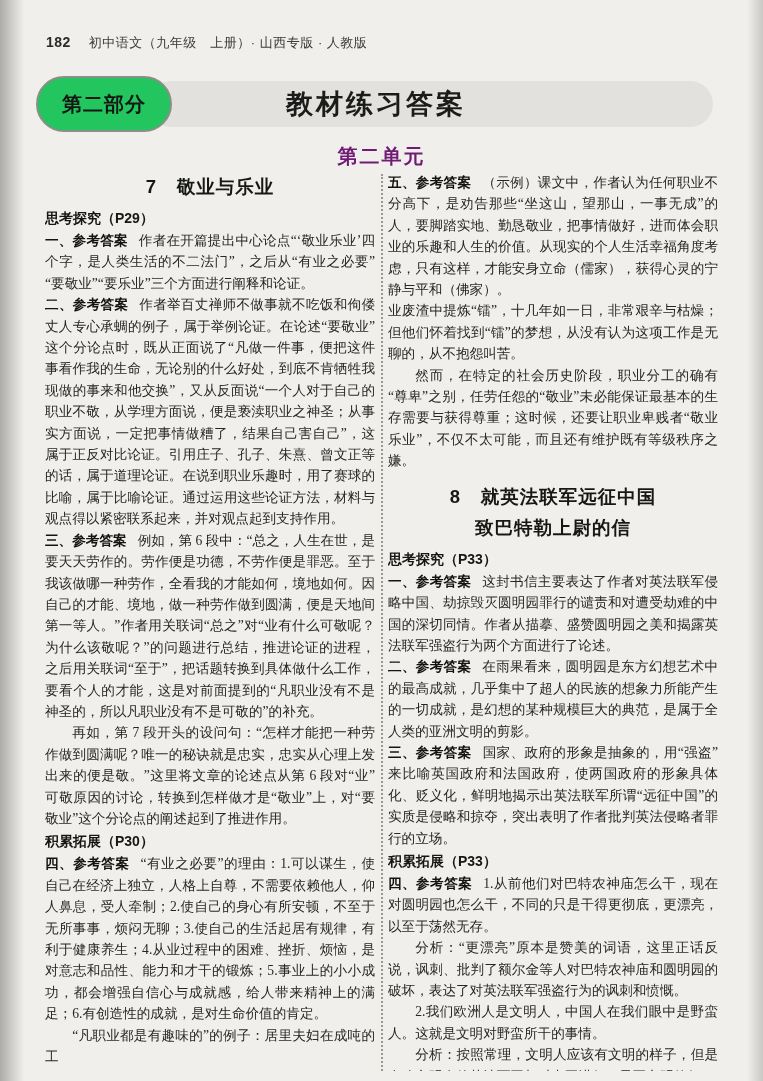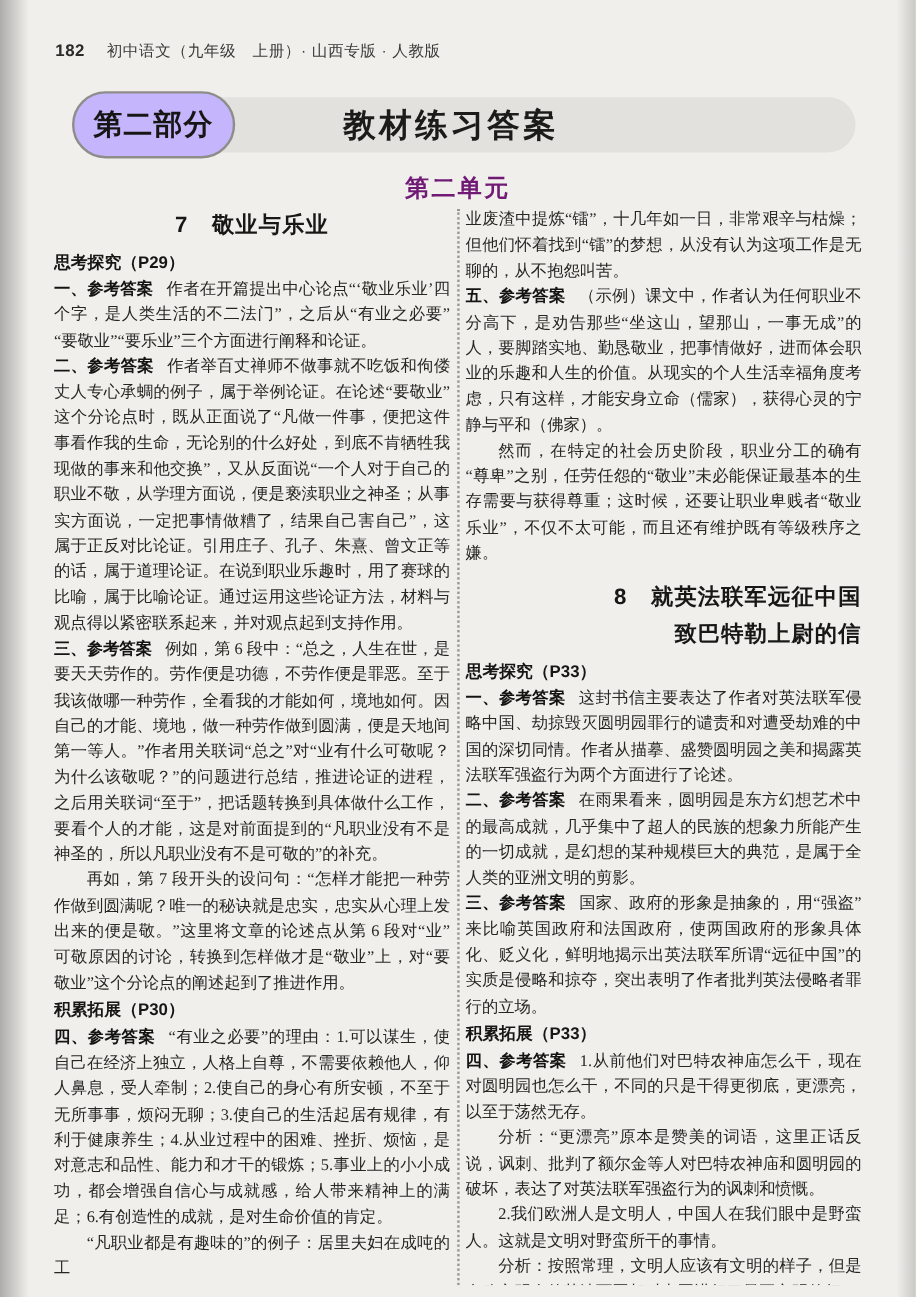--- a/index.html
+++ b/index.html
@@ -28,25 +28,25 @@
   .banner-bar{
     position:absolute;left:148px;right:50px;top:5px;height:46px;
     background:#e2e1de;border-radius:23px;
   }
   .banner-title{
     position:absolute;left:138px;top:0;height:54px;line-height:46px;
     font-family:"Liberation Sans","DejaVu Sans",sans-serif;
     font-weight:bold;font-size:27px;letter-spacing:3px;color:#1b1b19;
   }
   .banner-pill{
-    position:absolute;left:60px;top:0;width:132px;height:52px;
-    background:#c4b5fd;border:2.5px solid #8d8d8a;border-radius:28px;
+    position:absolute;left:36px;top:0;width:132px;height:52px;
+    background:#22c55e;border:2.5px solid #8d8d8a;border-radius:28px;
     display:flex;align-items:center;justify-content:center;
     font-family:"Liberation Sans","DejaVu Sans",sans-serif;
-    font-weight:bold;font-size:24px;letter-spacing:1px;color:#161614;
+    font-weight:bold;font-size:20px;letter-spacing:1px;color:#161614;
   }
 
   .unit-title{
     position:absolute;top:143px;left:45px;right:45px;text-align:center;
     font-family:"Liberation Sans","DejaVu Sans",sans-serif;
     font-weight:bold;font-size:20px;color:#701a75;letter-spacing:2px;
   }
 
   .columns{
     position:absolute;left:45px;right:45px;top:172px;bottom:10px;
@@ -54,21 +54,21 @@
   }
   .col{width:330px;overflow:hidden;}
   .col.right{flex:1;}
   .divider{border-left:2px dotted #98988f;margin:2px 5px 0 6px;}
 
   .sec-title{
     text-align:center;margin:2px 0 7px 0;
     font-family:"Liberation Sans","DejaVu Sans",sans-serif;
     font-weight:bold;font-size:18.5px;color:#171715;letter-spacing:1px;line-height:26px;
   }
-  .sec-title.two-line{margin:9px 0 5px 0;line-height:31px;font-size:18.5px;text-align:right;}
+  .sec-title.two-line{margin:9px 0 5px 0;line-height:31px;font-size:18.5px;}
 
   .subhead{
     margin:1px 0;
     font-family:"Liberation Sans","DejaVu Sans",sans-serif;
     font-weight:bold;font-size:14px;color:#161614;line-height:22px;
   }
   .para{
     margin:0;font-size:13.6px;line-height:21.4px;color:#262623;
     text-align:justify;text-justify:inter-ideograph;
   }
@@ -116,23 +116,23 @@
       <div class="subhead">积累拓展（P30）</div>
 
       <p class="para"><b class="ans-label">四、参考答案</b><span>“有业之必要”的理由：1.可以谋生，使自己在经济上独立，人格上自尊，不需要依赖他人，仰人鼻息，受人牵制；2.使自己的身心有所安顿，不至于无所事事，烦闷无聊；3.使自己的生活起居有规律，有利于健康养生；4.从业过程中的困难、挫折、烦恼，是对意志和品性、能力和才干的锻炼；5.事业上的小小成功，都会增强自信心与成就感，给人带来精神上的满足；6.有创造性的成就，是对生命价值的肯定。</span></p>
 
       <p class="para indent">“凡职业都是有趣味的”的例子：居里夫妇在成吨的工</p>
     </div>
 
     <div class="divider"></div>
 
     <div class="col right">
+      <p class="para"><b class="ans-label">五、参考答案</b><span>（示例）课文中，作者认为任何职业不分高下，是劝告那些“坐这山，望那山，一事无成”的人，要脚踏实地、勤恳敬业，把事情做好，进而体会职业的乐趣和人生的价值。从现实的个人生活幸福角度考虑，只有这样，才能安身立命（儒家），获得心灵的宁静与平和（佛家）。</span></p>
+
       <p class="para">业废渣中提炼“镭”，十几年如一日，非常艰辛与枯燥；但他们怀着找到“镭”的梦想，从没有认为这项工作是无聊的，从不抱怨叫苦。</p>
-
-      <p class="para"><b class="ans-label">五、参考答案</b><span>（示例）课文中，作者认为任何职业不分高下，是劝告那些“坐这山，望那山，一事无成”的人，要脚踏实地、勤恳敬业，把事情做好，进而体会职业的乐趣和人生的价值。从现实的个人生活幸福角度考虑，只有这样，才能安身立命（儒家），获得心灵的宁静与平和（佛家）。</span></p>
 
       <p class="para indent">然而，在特定的社会历史阶段，职业分工的确有“尊卑”之别，任劳任怨的“敬业”未必能保证最基本的生存需要与获得尊重；这时候，还要让职业卑贱者“敬业乐业”，不仅不太可能，而且还有维护既有等级秩序之嫌。</p>
 
       <div class="sec-title two-line">
         <div>8　就英法联军远征中国</div>
         <div>致巴特勒上尉的信</div>
       </div>
 
       <div class="subhead">思考探究（P33）</div>
 

